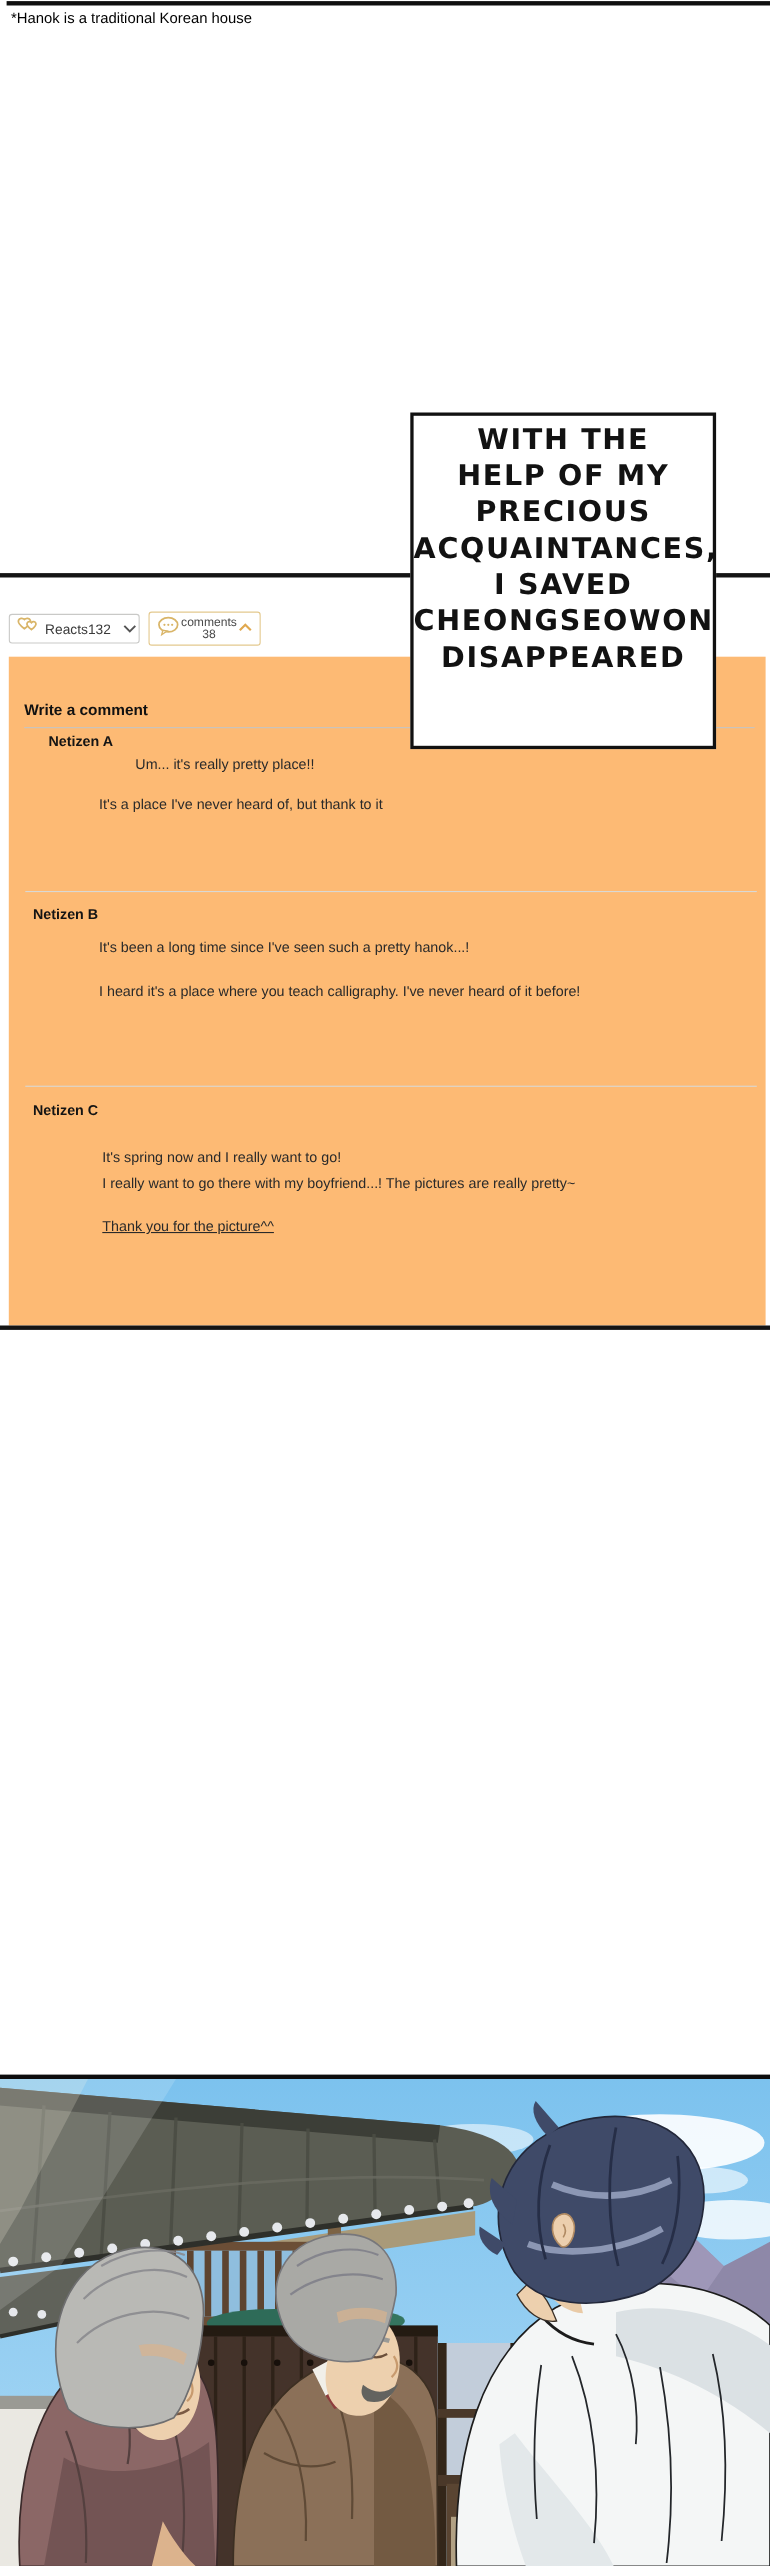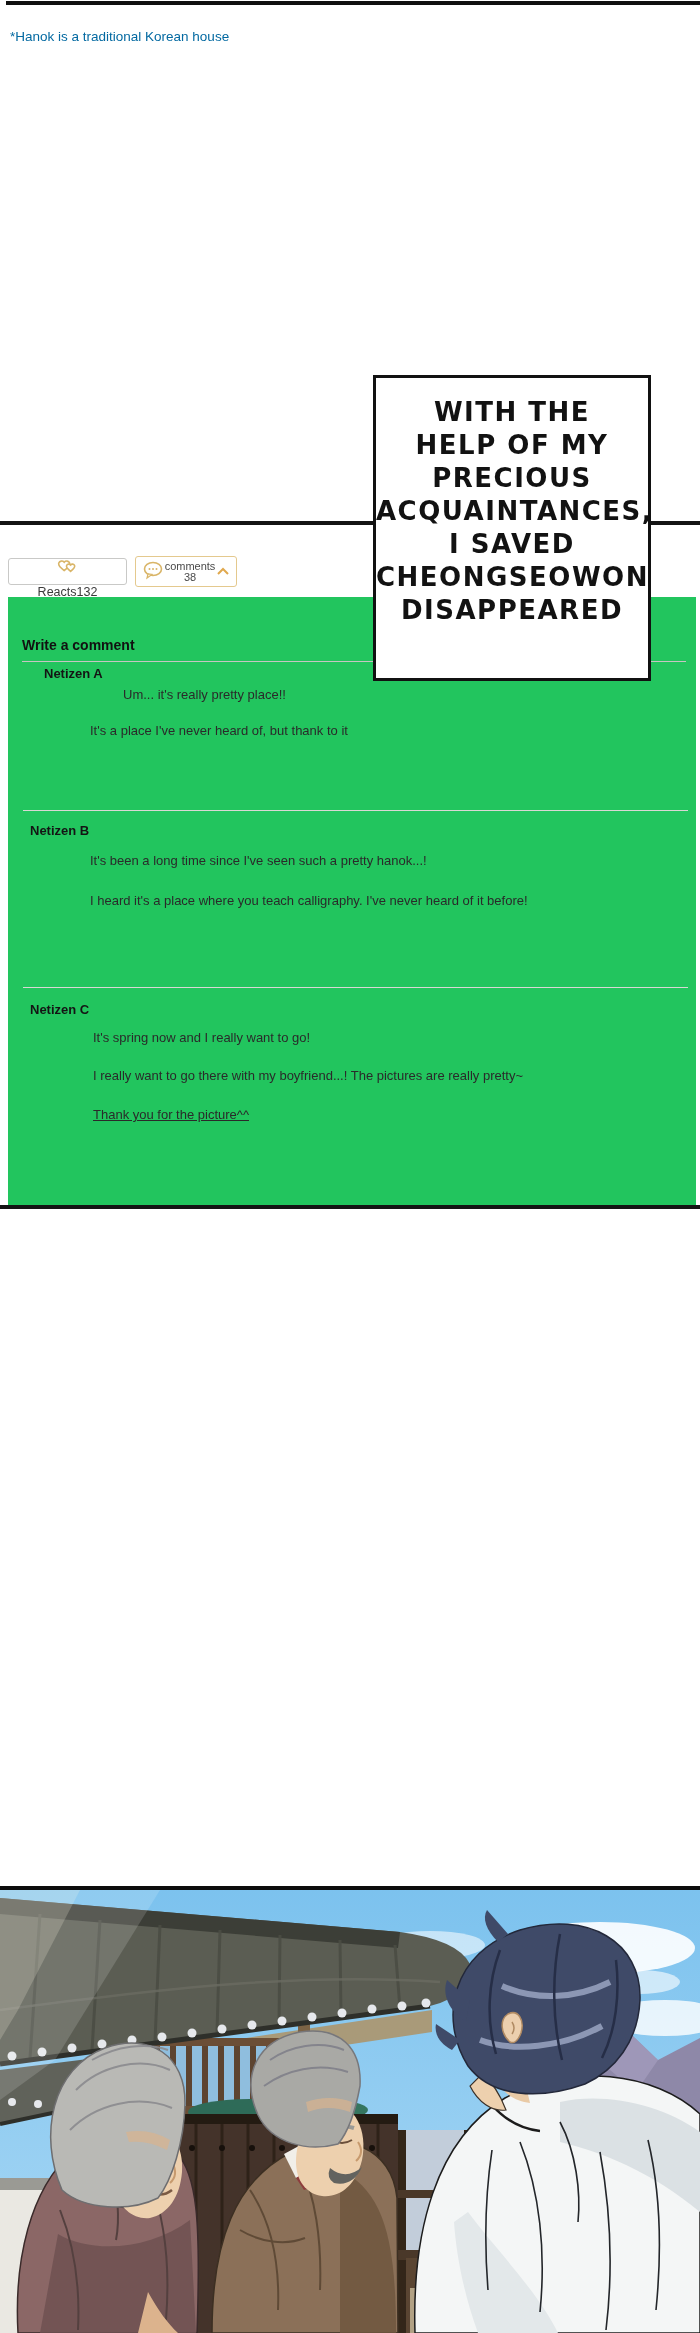--- a/index.html
+++ b/index.html
@@ -1,47 +1,47 @@
 <!DOCTYPE html>
 <html><head>
 <meta charset="utf-8">
 <style>
   html,body{margin:0;padding:0;background:#ffffff;}
   #page{position:relative;width:700px;height:2333px;background:#ffffff;overflow:hidden;
         font-family:"Liberation Sans","DejaVu Sans",sans-serif;color:#1e1e1e;}
 
   
   .top-bar{position:absolute;left:6px;top:1px;width:694px;height:4px;background:#101010;}
-  .caption{position:absolute;left:10px;top:9px;font-size:13.5px;color:#0369a1;margin-top:20px;}
+  .caption{position:absolute;left:10px;top:9px;font-size:13.5px;color:#000000;}
 
   
   .section-line{position:absolute;left:0;width:700px;height:4px;background:#141414;}
   .line-a{top:521px;}
   .line-b{top:1205px;}
 
   .btn{position:absolute;display:flex;align-items:center;background:#fff;border-radius:3px;
        box-sizing:border-box;}
-  .reacts-btn{left:8px;top:558px;width:119px;height:27px;border:1px solid #c9c9c7;padding:0 6px;gap:4px;flex-direction:column;}
+  .reacts-btn{left:8px;top:558px;width:119px;height:27px;border:1px solid #c9c9c7;padding:0 6px;gap:4px;}
   .reacts-btn .lbl{font-size:12.5px;color:#3a3a3a;white-space:nowrap;}
   .vdiv{width:1px;height:15px;background:#cfcfcd;margin-left:2px;}
   .comments-btn{left:135px;top:556px;width:102px;height:31px;border:1px solid #e4c98e;padding:0 6px;gap:0;}
   .cb-text{display:flex;flex-direction:column;align-items:center;line-height:11px;font-size:11px;color:#4a4a4a;flex:1;}
   .chev{flex:0 0 auto;display:block;}
 
   
-  .panel{position:absolute;left:8px;top:597px;width:688px;height:608px;background:#22c55e;}
+  .panel{position:absolute;left:8px;top:597px;width:688px;height:608px;background:#fdba74;}
   .write-label{position:absolute;left:14px;top:40px;font-size:14px;font-weight:bold;color:#111;}
   .write-underline{position:absolute;left:14px;right:10px;top:64px;height:1px;background:#c6c5c2;}
   .author{position:absolute;font-size:13px;font-weight:bold;color:#141414;}
   .cline{position:absolute;font-size:13px;color:#2a2a2a;white-space:nowrap;}
   .tdiv{position:absolute;left:15px;right:8px;height:1px;background:#d9d8d4;}
 
   
   .bubble{position:absolute;left:373px;top:375px;width:278px;height:306px;background:#fff;
-          border:3px solid #111;box-sizing:border-box;z-index:5;padding-top:18px;}
+          border:3px solid #111;box-sizing:border-box;z-index:5;padding-top:6px;}
   .bubble .bline{text-align:center;font-size:26px;line-height:33px;font-weight:bold;
           letter-spacing:1.5px;color:#121212;white-space:nowrap;overflow:visible;
           font-family:"DejaVu Sans","Liberation Sans",sans-serif;}
 
   
   .illus-border{position:absolute;left:0;top:1886px;width:700px;height:4px;background:#0d0d0d;}
   .illus{position:absolute;left:0;top:1890px;width:700px;height:443px;}
 </style>
 </head>
 <body>
@@ -100,21 +100,21 @@
 
     <div class="tdiv" style="top:213px;"></div>
 
     <div class="author" style="left:22px;top:226px;">Netizen B</div>
     <div class="cline" style="left:82px;top:256px;">It's been a long time since I've seen such a pretty hanok...!</div>
     <div class="cline" style="left:82px;top:296px;">I heard it's a place where you teach calligraphy. I've never heard of it before!</div>
 
     <div class="tdiv" style="top:390px;"></div>
 
     <div class="author" style="left:22px;top:405px;">Netizen C</div>
-    <div class="cline" style="left:85px;top:433px;">It's spring now and I really want to go!</div>
+    <div class="cline" style="left:85px;top:447px;">It's spring now and I really want to go!</div>
     <div class="cline" style="left:85px;top:471px;">I really want to go there with my boyfriend...! The pictures are really pretty~</div>
     <div class="cline" style="left:85px;top:510px;text-decoration:underline;">Thank you for the picture^^</div>
   </div>
 
   <div class="section-line line-b"></div>
 
   <div class="bubble">
     <div class="bline">WITH THE</div>
     <div class="bline">HELP OF MY</div>
     <div class="bline">PRECIOUS</div>

